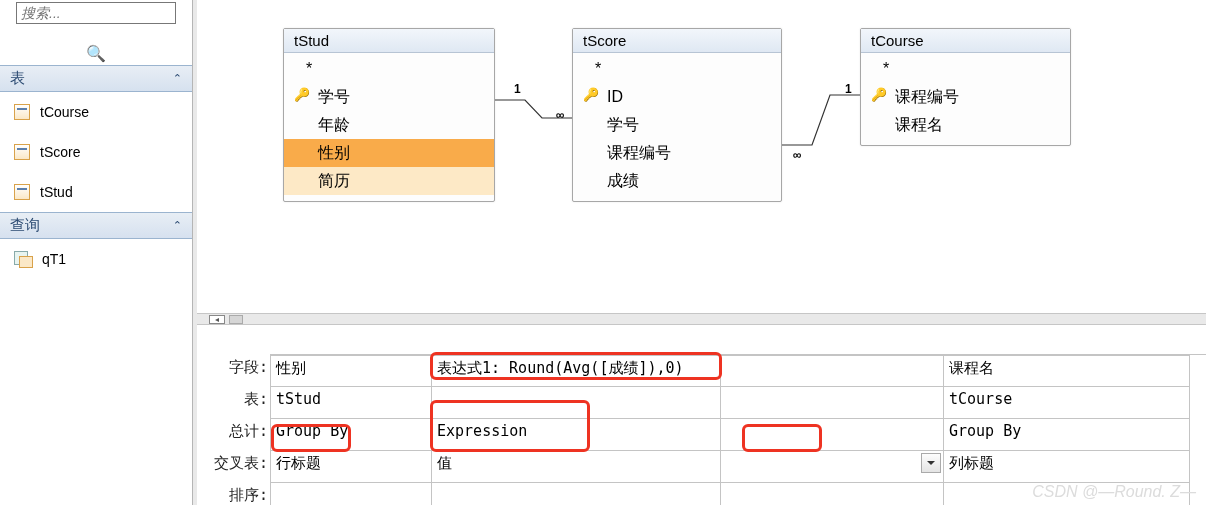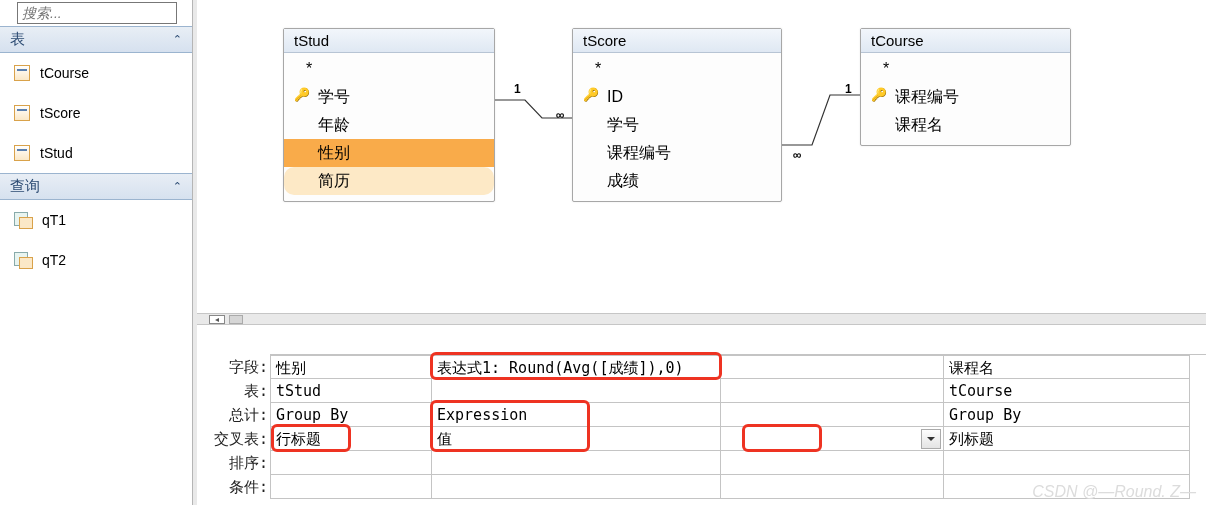--- a/index.html
+++ b/index.html
@@ -1,19 +1,19 @@
 <!DOCTYPE html>
 <html><head>
 <meta charset="utf-8">
 <style>
 * { box-sizing: border-box; margin: 0; padding: 0; }
 body { font-family: "Microsoft YaHei", SimSun, sans-serif; font-size: 14px; background: #fff; width: 1206px; height: 505px; overflow: hidden; position: relative; }
 
 .sidebar { position: absolute; left: 0; top: 0; width: 193px; height: 505px; border-right: 1px solid #b5b5b5; background: #fff; }
-.search-row { display: flex; align-items: center; padding: 2px 17px; gap: 20px; }
+.search-row { display: flex; align-items: center; padding: 2px 0; gap: 20px; flex-direction: column; }
 .search-row input { width: 160px; height: 22px; border: 1px solid #777; font-style: italic; padding: 0 4px; font-size: 14px; }
 .search-row .mag { color: #3a76c4; font-size: 16px; cursor: pointer; }
 
 .nav-header { background: linear-gradient(#e8eef5, #d6e1ef); border-top: 1px solid #9bb4cf; border-bottom: 1px solid #9bb4cf; color: #2b4a72; font-size: 15px; padding: 3px 10px; display: flex; justify-content: space-between; align-items: center; cursor: pointer; }
 .nav-header .chev { font-size: 11px; color: #2b4a72; }
 
 .nav-item { display: flex; align-items: center; gap: 10px; padding: 12px 14px; cursor: pointer; }
 .nav-item .ti { width: 16px; height: 16px; border: 1px solid #d9a24a; background: linear-gradient(#fff, #fbe8c7); display: inline-block; position: relative; }
 .nav-item .ti::after { content:""; position:absolute; left:2px; right:2px; top:3px; border-top:2px solid #5a7fae; }
 .nav-item .qi { width: 18px; height: 16px; display:inline-block; position:relative; }
@@ -23,32 +23,32 @@
 .main { position: absolute; left: 193px; top: 0; right: 0; height: 505px; border-left: 4px solid #e9e9e9; }
 .diagram { position: relative; height: 313px; background: #fff; }
 
 .tbox { position: absolute; border: 1px solid #a7a7a7; border-radius: 2px; background: #fdfdfd; box-shadow: 0 0 2px rgba(0,0,0,.1); }
 .tbox .thead { background: linear-gradient(#f2f6fb,#dfe8f3); border-bottom: 1px solid #b7c4d4; padding: 3px 10px; font-size: 15px; }
 .tbox .tbody { padding: 2px 0 6px 0; font-size: 16px; }
 .tbox .row { padding: 2px 10px 2px 34px; position: relative; line-height: 1.5; }
 .tbox .row.star { padding-left: 22px; }
 .tbox .row.key::before { content: "🔑"; position: absolute; left: 10px; font-size: 13px; color: #d9a24a; }
 .tbox .row.sel { background: #f9ab4a; }
-.tbox .row.hov { background: #fde9c6; border-radius: 10px; }
+.tbox .row.hov { background: #fde9c6; }
 
 .conn { position: absolute; pointer-events: none; }
 .conn svg { width: 100%; height: 100%; overflow: visible; }
 .lbl { position: absolute; font-size: 12px; font-family: Arial; font-weight: bold; }
 
 .splitter { height: 12px; background: #e9e9e9; display:flex; align-items:center; padding-left:12px; gap:4px; border-top:1px solid #c6c6c6; border-bottom:1px solid #c6c6c6;}
 .splitter .arr { width:16px; height:9px; background:#fff; border:1px solid #888; font-size:8px; line-height:7px; text-align:center; color:#555;}
 .splitter .tk { width:14px; height:9px; background:#d6d6d6; border:1px solid #aaa;}
 
 .grid { position: relative; font-family: SimSun, "MS Song", monospace; font-size: 15px; }
-.grow { display: flex; height: 24px; }
+.grow { display: flex; height: 32px; }
 .grow .lab { width: 73px; text-align: right; padding-right: 2px; line-height: 24px; color: #222; }
 .grow .cell { border: 1px solid #c4c4c4; border-left: none; border-top: none; padding: 1px 5px; line-height: 22px; position: relative; }
 .grow .cell.first { border-left: 1px solid #c4c4c4; }
 .c1 { width: 162px; } .c2 { width: 289px; } .c3 { width: 223px; } .c4 { width: 246px; }
 .grow.top .cell { border-top: 1px solid #c4c4c4; }
 .dd::after { content:""; position:absolute; right:2px; top:2px; width:18px; height:18px; background:linear-gradient(#fdfdfd,#e4e4e4); border:1px solid #aaa; }
 .dd::before { content:""; position:absolute; right:8px; top:10px; border-left:4px solid transparent; border-right:4px solid transparent; border-top:4px solid #333; z-index:1; }
 
 .redbox { position: absolute; border: 3px solid #ee3322; border-radius: 6px; pointer-events: none; }
 .gridspacer { height: 30px; border-bottom:1px solid #c4c4c4; margin-left:73px; }
@@ -78,24 +78,20 @@
       <span class="ti"></span>
       <span>tStud</span>
     </div>
   <div class="nav-header">
     <span>查询</span>
     <span class="chev">⌃</span>
   </div>
   <div class="nav-item">
       <span class="qi"></span>
       <span>qT1</span>
-    </div>
-  <div class="nav-item">
-      <span class="qi"></span>
-      <span>qT2</span>
     </div>
 </div>
 
 <div class="main">
   <div class="diagram">
     <div class="tbox" style="left:86px; top:28px; width:212px;">
       <div class="thead">tStud</div>
       <div class="tbody" id="tb0">
           <div class="row star">*</div>
           <div class="row key">学号</div>

